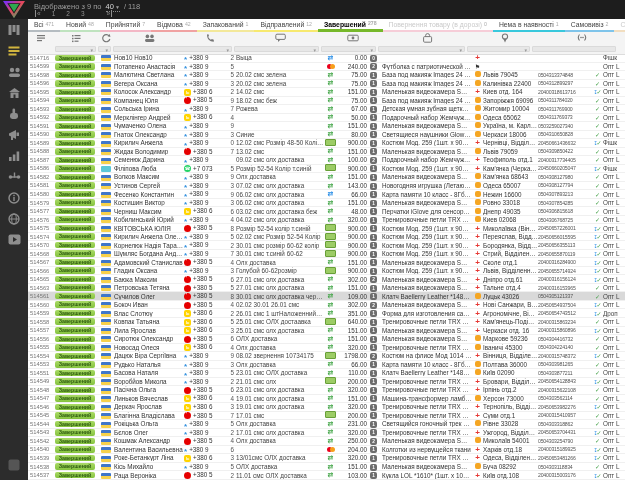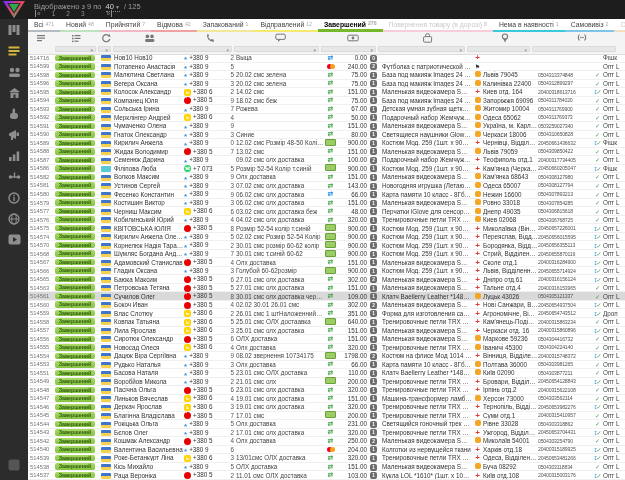--- a/index.html
+++ b/index.html
@@ -104,21 +104,21 @@
             <stop offset="0.5" stop-color="#e9455a"></stop>
             <stop offset="1" stop-color="#27c06d"></stop>
         </linearGradient>
       </defs>
       <polygon points="2,1 20,1 11,15" fill="none" stroke="url(#lg1)" stroke-width="2.4"></polygon>
       <polygon points="6,3 16,3 11,11" fill="#2ea84f"></polygon>
     </svg>
     <div id="shown">
       <span>Відображено з 9 по</span>
       <span id="pagesize"><span>40</span><span class="caret">▼</span></span>
-      <span>/ 125</span>
+      <span>/ 118</span>
     </div>
     <div id="pager">
       <span class="pgf">«</span><span id="pagenums"><span>1</span><span>2</span><span>3</span></span><span class="pgl">»</span>
     </div>
   </div>
 
   <div id="sidebar">
     <div class="sbi">
         <svg width="12" height="12">
           <rect x="0.5" y="1" width="3" height="10" fill="#8e8e8e"></rect>

